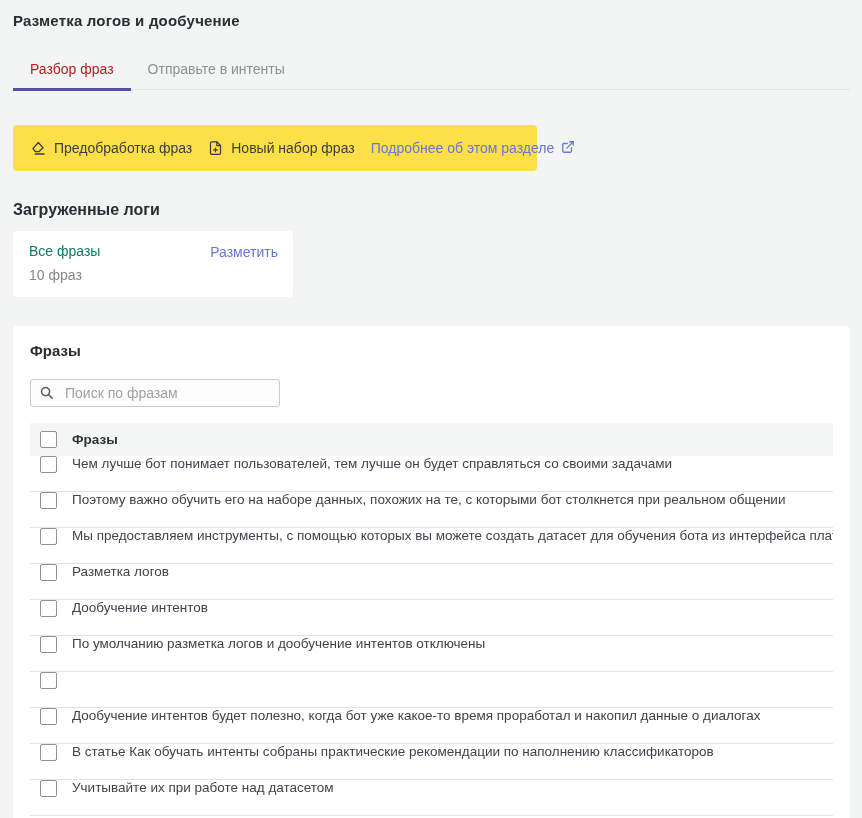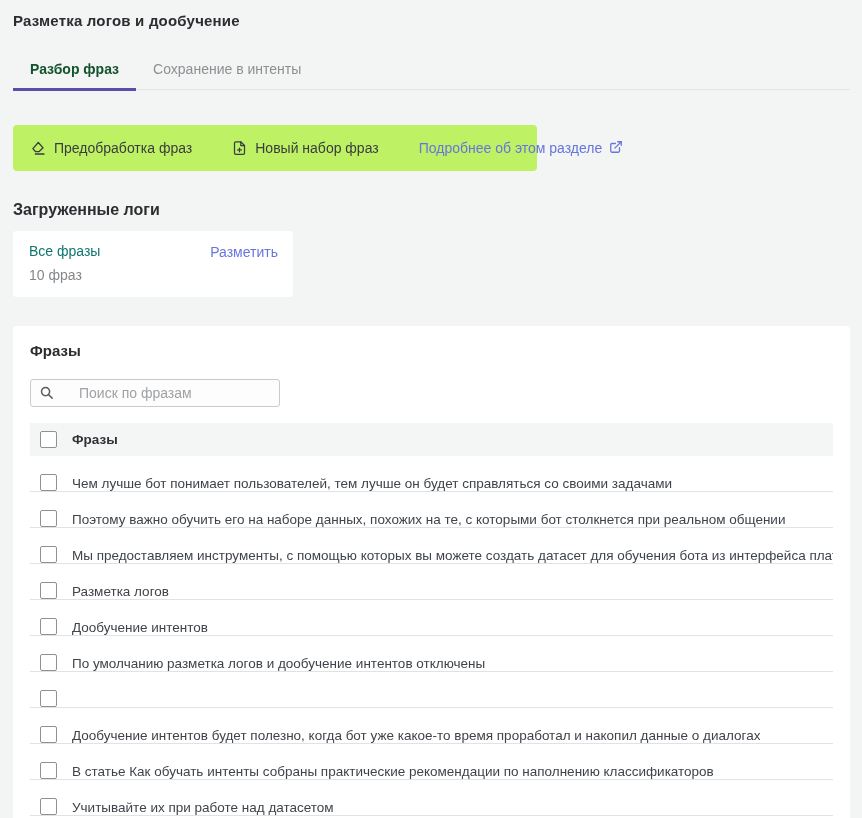--- a/index.html
+++ b/index.html
@@ -23,36 +23,35 @@
     border-bottom: 1px solid #e4e5e5;
   }
   .tab {
     font-size: 14px;
     padding: 10px 17px 11px 17px;
     color: #8d9093;
     cursor: pointer;
     position: relative;
   }
   .tab.active {
-    color: #14532d;
+    color: #b91c1c;
     border-bottom: 3px solid #5a4da6;
     margin-bottom: -2px;
-    font-weight: bold;
   }
   
   .toolbar-card {
     margin: 35px 0 0 13px;
     width: 524px;
     height: 46px;
-    background: #bef264;
+    background: #fde047;
     border-radius: 4px;
     display: flex;
     align-items: center;
     padding: 0 22px 0 17px;
-    gap: 40px;
+    gap: 16px;
   }
   .toolbar-item {
     display: flex;
     align-items: center;
     gap: 8px;
     font-size: 14px;
     color: #3a3d40;
     cursor: pointer;
     white-space: nowrap;
   }
@@ -109,21 +108,21 @@
     margin-top: 20px;
     width: 250px;
     height: 28px;
   }
   .search-box input {
     width: 100%;
     height: 100%;
     border: 1px solid #c9cacb;
     border-radius: 3px;
     background: #fdfdfd;
-    padding: 0 8px 0 48px;
+    padding: 0 8px 0 34px;
     font-size: 14px;
     font-family: "Liberation Sans", sans-serif;
     color: #3d4043;
     outline: none;
   }
   .search-box input::placeholder { color: #9fa2a5; }
   .search-box .search-icon {
     position: absolute;
     left: 9px;
     top: 6px;
@@ -141,21 +140,21 @@
   }
   .table-header .header-label {
     font-size: 13.5px;
     font-weight: bold;
     color: #303336;
     margin-left: 15px;
   }
   .table-row {
     height: 36px;
     display: flex;
-    align-items: flex-end;
+    align-items: flex-start;
     padding-left: 10px;
     border-bottom: 1px solid #e1e2e3;
     background: #ffffff;
   }
   .table-row .row-text {
     font-size: 13.5px;
     color: #3f444a;
     margin-left: 15px;
     white-space: nowrap;
     overflow: hidden;
@@ -170,21 +169,21 @@
     cursor: pointer;
   }
 </style>
 </head>
 <body>
 
 <h1 class="page-title">Разметка логов и дообучение</h1>
 
 <div class="tabs">
   <div class="tab active">Разбор фраз</div>
-  <div class="tab">Сохранение в интенты</div>
+  <div class="tab">Отправьте в интенты</div>
 </div>
 
 <div class="toolbar-card">
   <div class="toolbar-item">
     <span>
       <svg width="16" height="16" viewBox="0 0 24 24" fill="none" stroke="#3a3d40" stroke-width="2" stroke-linecap="round" stroke-linejoin="round">
         <path d="M12 3.8 L19.6 11.4 L13.6 17.4 L8.4 17.4 L4.4 13.4 Z" transform="rotate(3 12 12)"></path>
         <line x1="8" y1="21" x2="21" y2="21"></line>
       </svg>
     </span>

